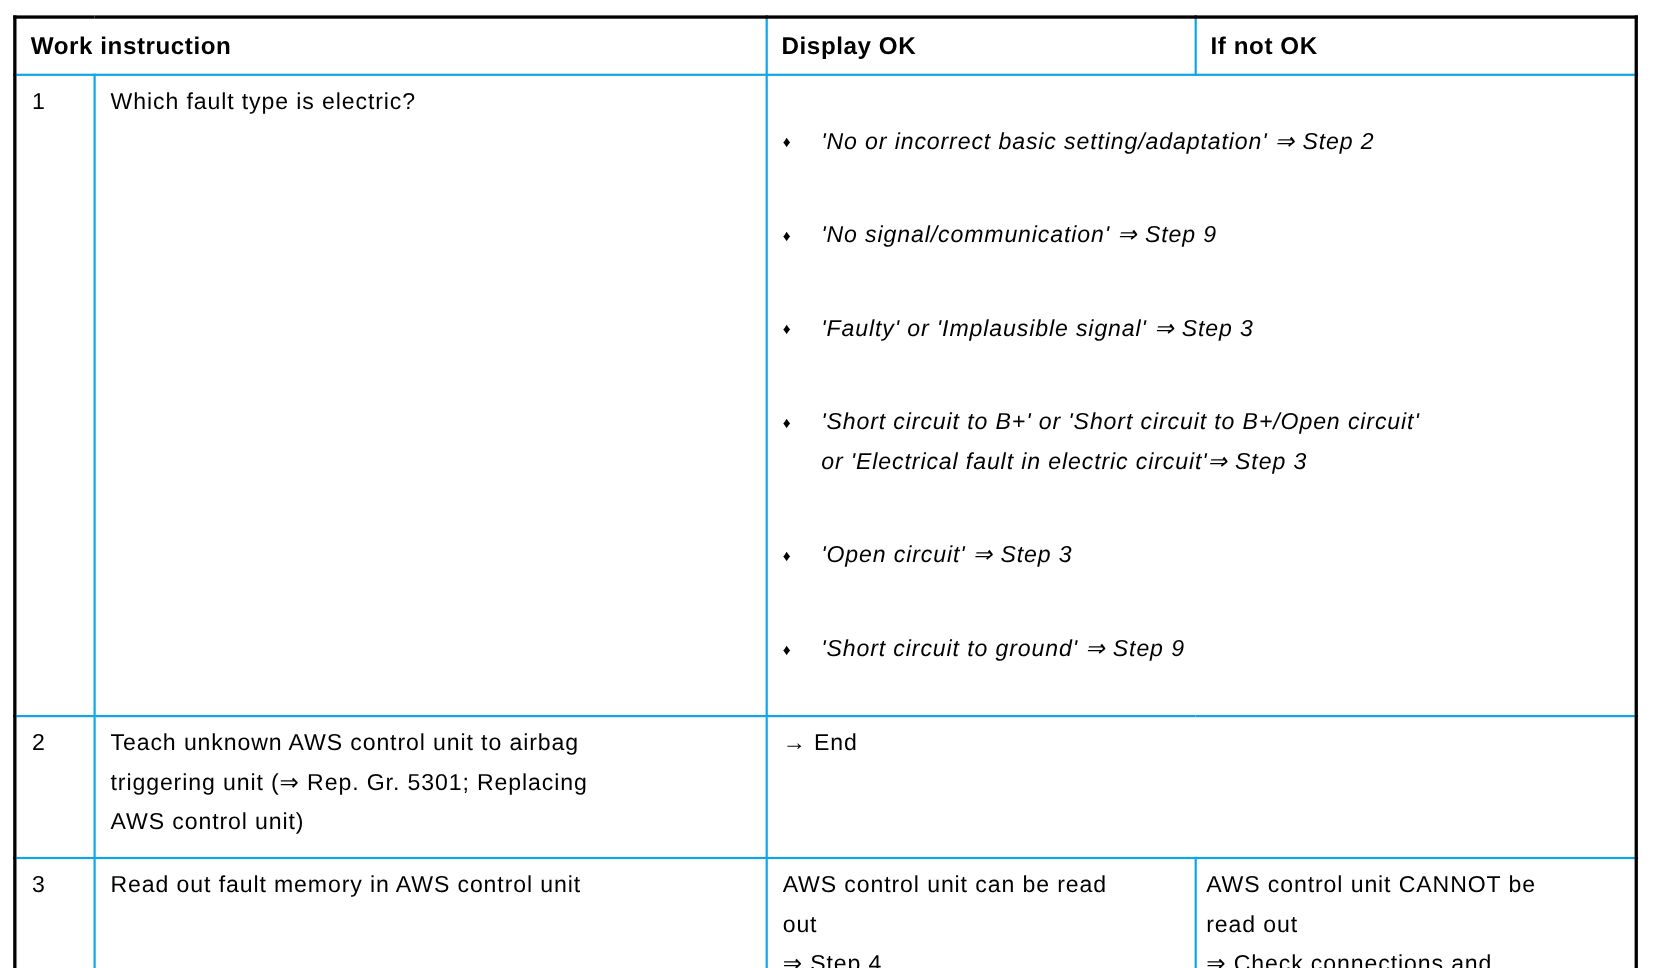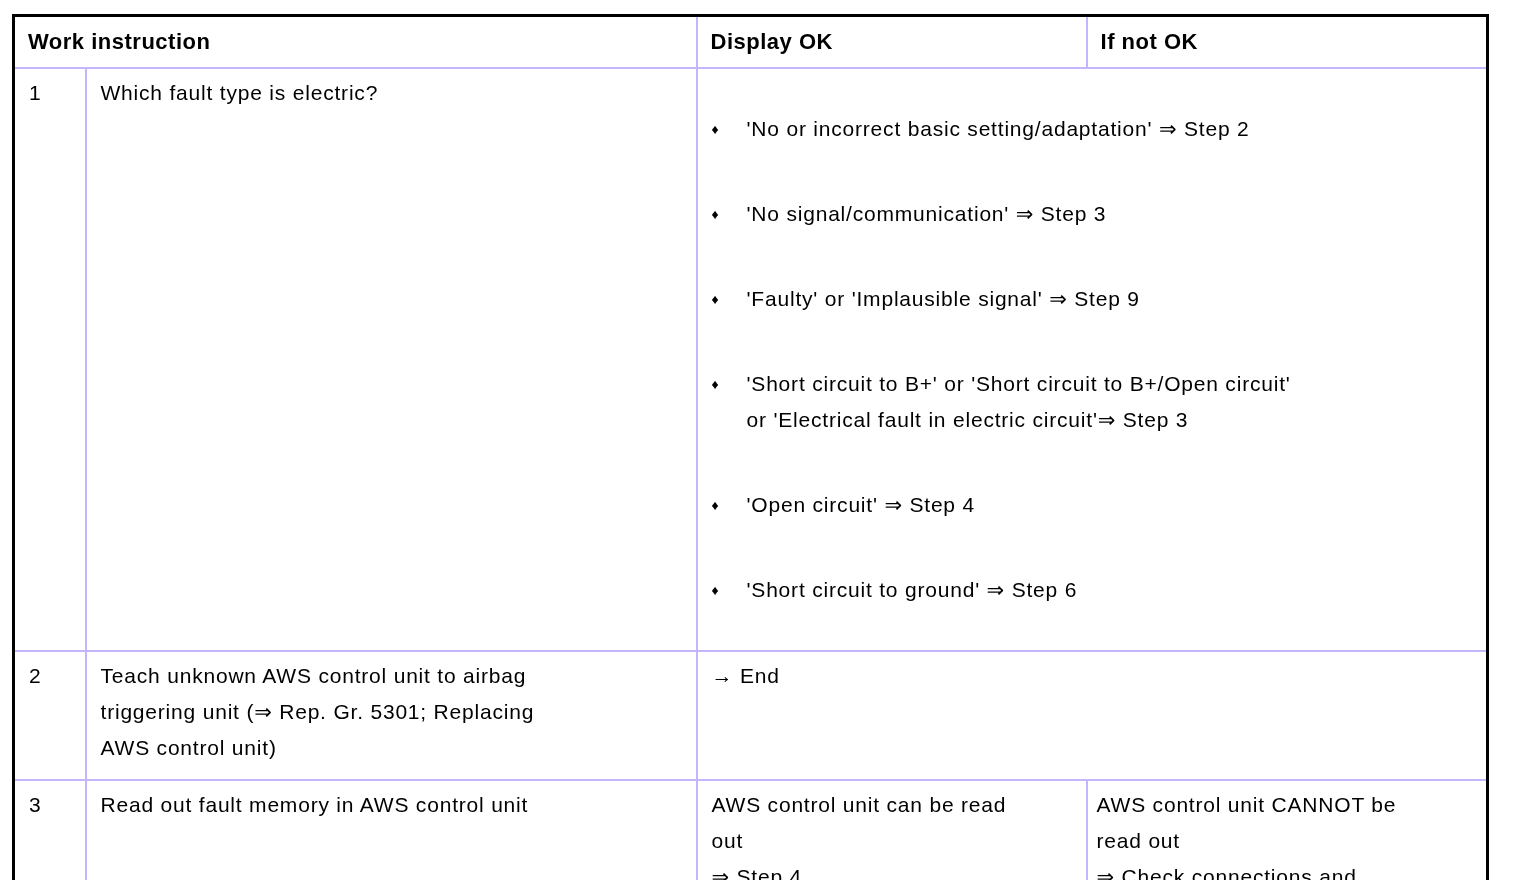--- a/index.html
+++ b/index.html
@@ -15,21 +15,21 @@
     left: 12px; top: 14px;
   }
   table.work-table {
     border-collapse: collapse;
     table-layout: fixed;
     width: 1474px;
     border: 3px solid #000;
   }
   table.work-table th,
   table.work-table td {
-    border: 2px solid #c4b5fd;
+    border: 2px solid #0ea5e9;
     text-align: left;
     vertical-align: top;
     font-size: 21px;
     line-height: 36px;
     letter-spacing: 0.8px;
     padding: 6px 10px 6px 14px;
     white-space: pre-line;
     overflow: hidden;
   }
   table.work-table th {
@@ -44,21 +44,21 @@
   td.cell-num { padding-left: 19px; }
   td.cell-bullets { padding-left: 15px; }
   .bullet-item { display: flex; margin-bottom: 13px; }
   .bullet-item:last-child { margin-bottom: 0; }
   .bullet-glyph {
     flex: 0 0 35px;
     font-size: 14px;
     line-height: 36px;
     letter-spacing: 0;
   }
-  .bullet-text { white-space: pre-line; }
+  .bullet-text { white-space: pre-line; font-style: italic; }
 </style>
 </head>
 <body>
 
 <div class="table-wrap">
   <table class="work-table">
     <colgroup>
       <col style="width:72px">
       <col style="width:611px">
       <col style="width:390px">
@@ -75,38 +75,38 @@
     <tr style="height:338px">
       <td class="cell-num">1</td>
       <td>Which fault type is electric?</td>
       <td colspan="2" class="cell-bullets">
         <div class="bullet-item">
           <span class="bullet-glyph">♦</span>
           <span class="bullet-text">'No or incorrect basic setting/adaptation' ⇒ Step 2</span>
         </div>
         <div class="bullet-item">
           <span class="bullet-glyph">♦</span>
-          <span class="bullet-text">'No signal/communication' ⇒ Step 3</span>
+          <span class="bullet-text">'No signal/communication' ⇒ Step 9</span>
         </div>
         <div class="bullet-item">
           <span class="bullet-glyph">♦</span>
-          <span class="bullet-text">'Faulty' or 'Implausible signal' ⇒ Step 9</span>
+          <span class="bullet-text">'Faulty' or 'Implausible signal' ⇒ Step 3</span>
         </div>
         <div class="bullet-item">
           <span class="bullet-glyph">♦</span>
           <span class="bullet-text">'Short circuit to B+' or 'Short circuit to B+/Open circuit'
 or 'Electrical fault in electric circuit'⇒ Step 3</span>
         </div>
         <div class="bullet-item">
           <span class="bullet-glyph">♦</span>
-          <span class="bullet-text">'Open circuit' ⇒ Step 4</span>
+          <span class="bullet-text">'Open circuit' ⇒ Step 3</span>
         </div>
         <div class="bullet-item">
           <span class="bullet-glyph">♦</span>
-          <span class="bullet-text">'Short circuit to ground' ⇒ Step 6</span>
+          <span class="bullet-text">'Short circuit to ground' ⇒ Step 9</span>
         </div>
       </td>
     </tr>
 
     <tr style="height:129px">
       <td class="cell-num">2</td>
       <td>Teach unknown AWS control unit to airbag
 triggering unit (⇒ Rep. Gr. 5301; Replacing
 AWS control unit)</td>
       <td colspan="2" class="cell-bullets">→ End</td>

